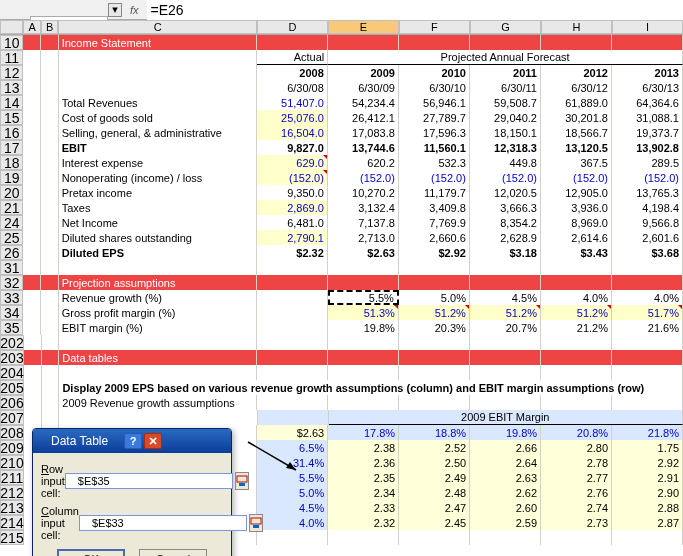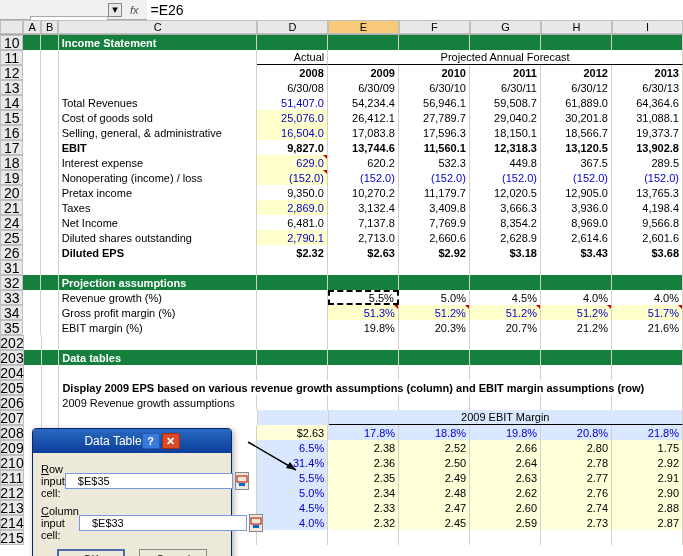--- a/index.html
+++ b/index.html
@@ -21,30 +21,30 @@
   .rows { }
   .row { display: flex; height: 15px; }
   .row-h { width: 24px; background: #e8e8e8; border: 1px solid #c0c0c0; text-align: center; font-size: 14px; display: flex; align-items: center; justify-content: center; }
   .cell { border-right: 1px solid #d4d0c8; border-bottom: 0; padding: 0 3px; display: flex; align-items: center; font-size: 11px; overflow: hidden; white-space: nowrap; }
   .cell.ab { width: 18px; }
   .cell.c { width: 204px; }
   .cell.d, .cell.e, .cell.f, .cell.g, .cell.h, .cell.i { width: 73px; justify-content: flex-end; }
   .cell.blue { color: #0000cc; }
   .cell.bold { font-weight: bold; }
   .yellow-bg { background: #ffffcc; }
-  .hdr-blue { background: #15803d; color: #fff; font-weight: bold; }
+  .hdr-blue { background: #ef4444; color: #fff; font-weight: normal; }
   .merge5 { width: 365px; justify-content: center; }
   .actual { text-align: center; justify-content: center; border-bottom: 1px solid #000; }
   .underline { border-bottom: 1px solid #000; }
   .marching { border: 2px dashed #000; }
   .lt-blue-bg { background: #d9e7ff; }
   .lt-yel { background: #ffffd9; }
   
   .data-dialog { position: absolute; left: 32px; top: 428px; width: 200px; background: #ece9d8; border: 1px solid #0a246a; border-radius: 4px 4px 0 0; box-shadow: 2px 2px 6px rgba(0,0,0,0.3); }
-  .dlg-title { background: linear-gradient(#2a6ac0,#0a3d9a); color: #fff; padding: 4px 6px; font-size: 12px; display: flex; align-items: center; justify-content: center; border-radius: 3px 3px 0 0; }
+  .dlg-title { background: linear-gradient(#2a6ac0,#0a3d9a); color: #fff; padding: 4px 18px; font-size: 12px; display: flex; align-items: center; justify-content: flex-start; border-radius: 3px 3px 0 0; gap: 16px; }
   .dlg-close { display: flex; gap: 2px; }
   .dlg-btn { width: 18px; height: 16px; background: #d84a2a; color: #fff; border: 1px solid #aa2a0a; display: flex; align-items: center; justify-content: center; font-size: 11px; font-weight: bold; border-radius: 2px; }
   .dlg-help { background: #3a7adf; border-color: #2a5aaf; }
   .dlg-body { padding: 10px 8px; }
   .dlg-row { display: flex; align-items: center; margin-bottom: 6px; }
   .dlg-lbl { width: 94px; font-size: 11px; }
   .dlg-lbl u { text-decoration: underline; }
   .dlg-inp { flex: 1; border: 1px solid #7a96df; padding: 1px 12px; font-size: 11px; background: #fff; }
   .ref-btn { width: 18px; height: 18px; border: 1px solid #888; background: #ece9d8; display: flex; align-items: center; justify-content: center; margin-left: 2px; }
   .ref-btn svg { width: 12px; height: 12px; }

